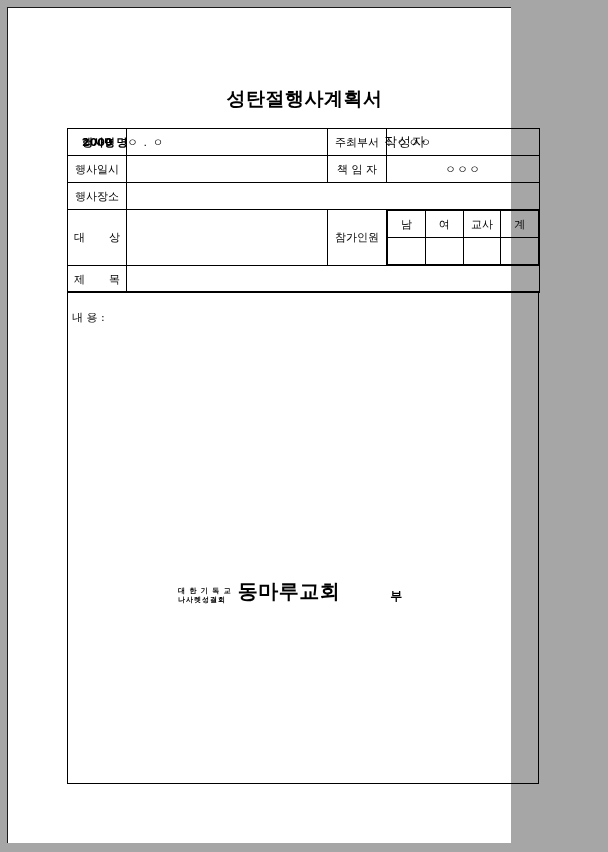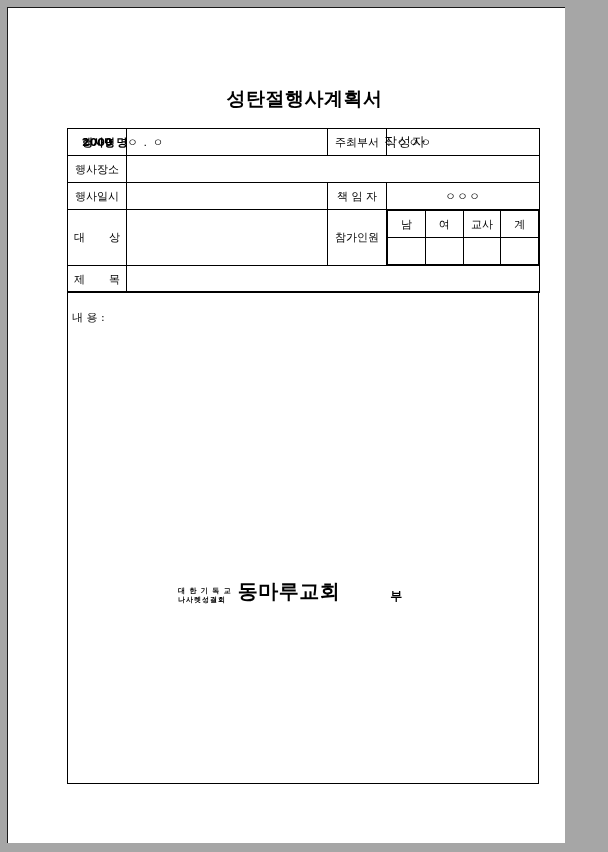--- a/index.html
+++ b/index.html
@@ -10,21 +10,21 @@
     width: 608px;
     height: 852px;
     background: #a6a6a6;
     font-family: "DejaVu Sans", "Liberation Sans", sans-serif;
     overflow: hidden;
   }
   #page {
     position: absolute;
     left: 7px;
     top: 7px;
-    width: 558px;
+    width: 504px;
     height: 836px;
     background: #ffffff;
     border-top: 1px solid #1a1a1a;
     border-left: 1px solid #1a1a1a;
     box-sizing: border-box;
   }
   #page-inner {
     position: absolute;
     left: 0;
     top: 0;
@@ -215,29 +215,29 @@
           </td>
           <td class="val">ㅇ . ㅇ</td>
           <td class="lbl">주최부서</td>
           <td colspan="4" class="author-wrap">
             <span class="overlap-author">작성자</span>
             <span>: ㅇㅇㅇ</span>
           </td>
         </tr>
 
         <tr>
-          <td class="lbl">행사장소</td>
-          <td colspan="6" class="val"></td>
-        </tr>
-
-        <tr>
           <td class="lbl">행사일시</td>
           <td class="val"></td>
           <td class="lbl">책 임 자</td>
           <td colspan="4" class="val-c">ㅇㅇㅇ</td>
+        </tr>
+
+        <tr>
+          <td class="lbl">행사장소</td>
+          <td colspan="6" class="val"></td>
         </tr>
 
         <tr>
           <td class="lbl">
             <span class="spread">대   상</span>
           </td>
           <td class="val" style="height:35px"></td>
           <td class="lbl">참가인원</td>
           <td colspan="4" class="nest-cell">
             <table class="pgrid">

